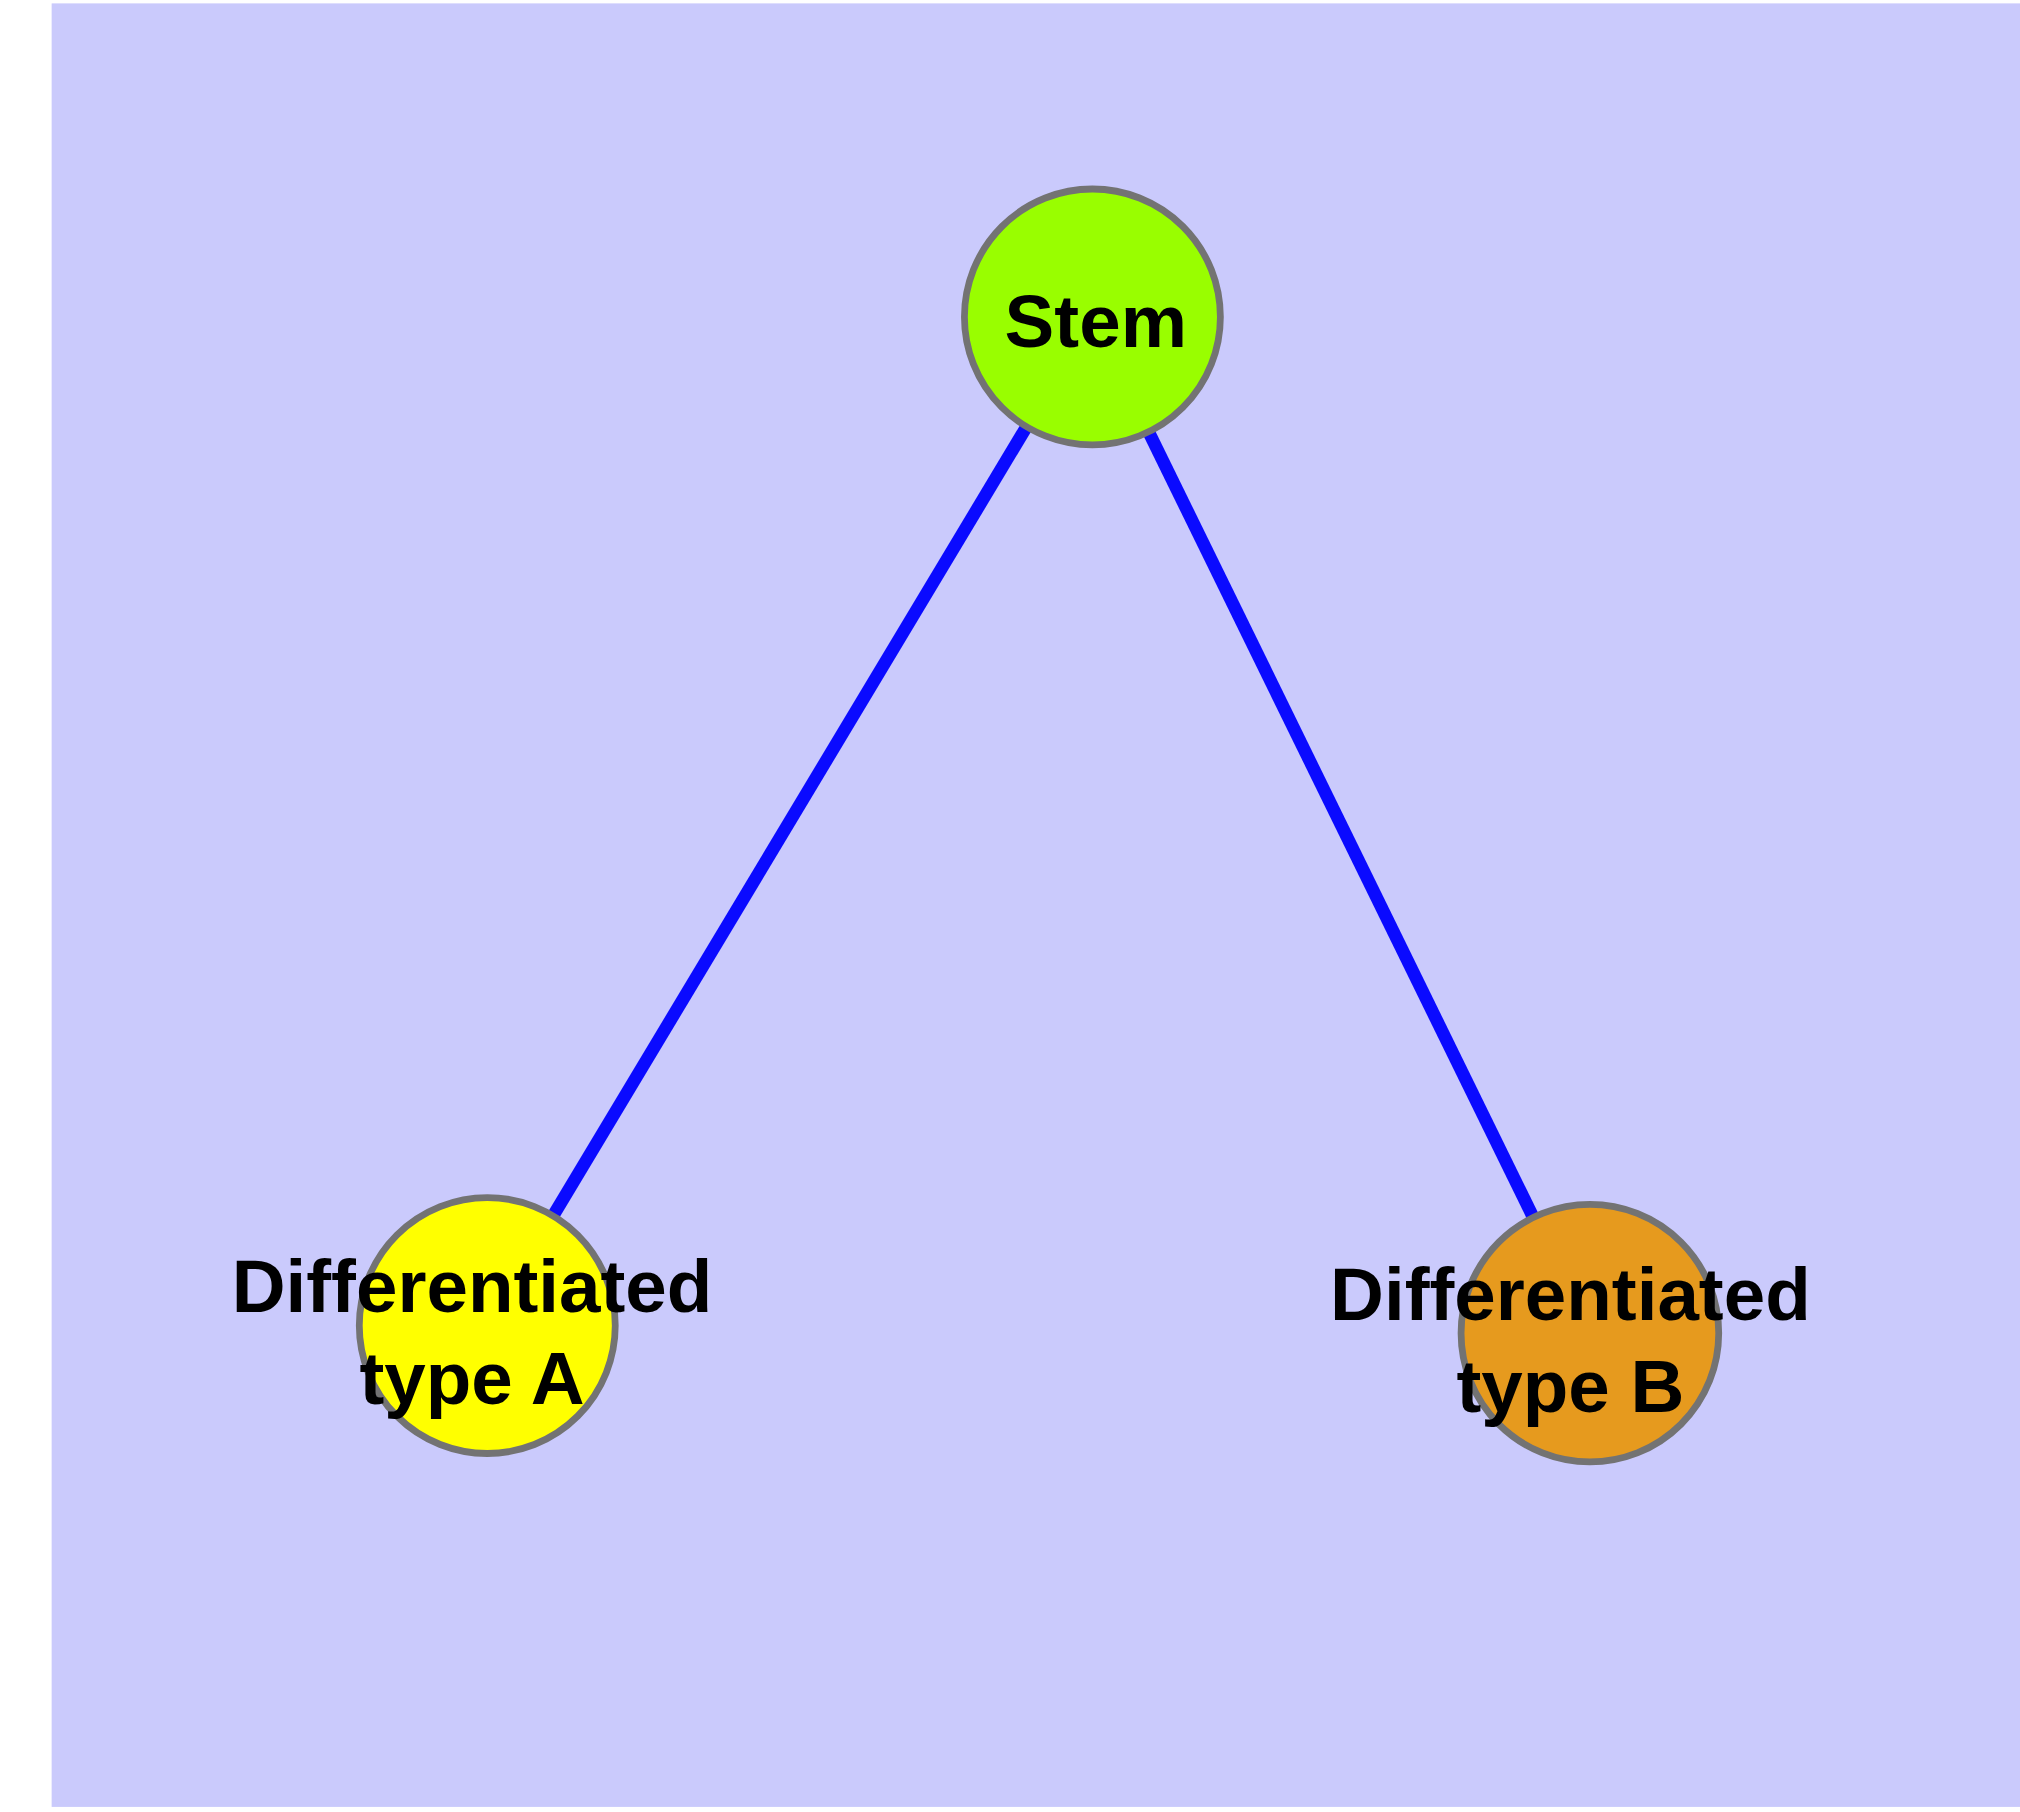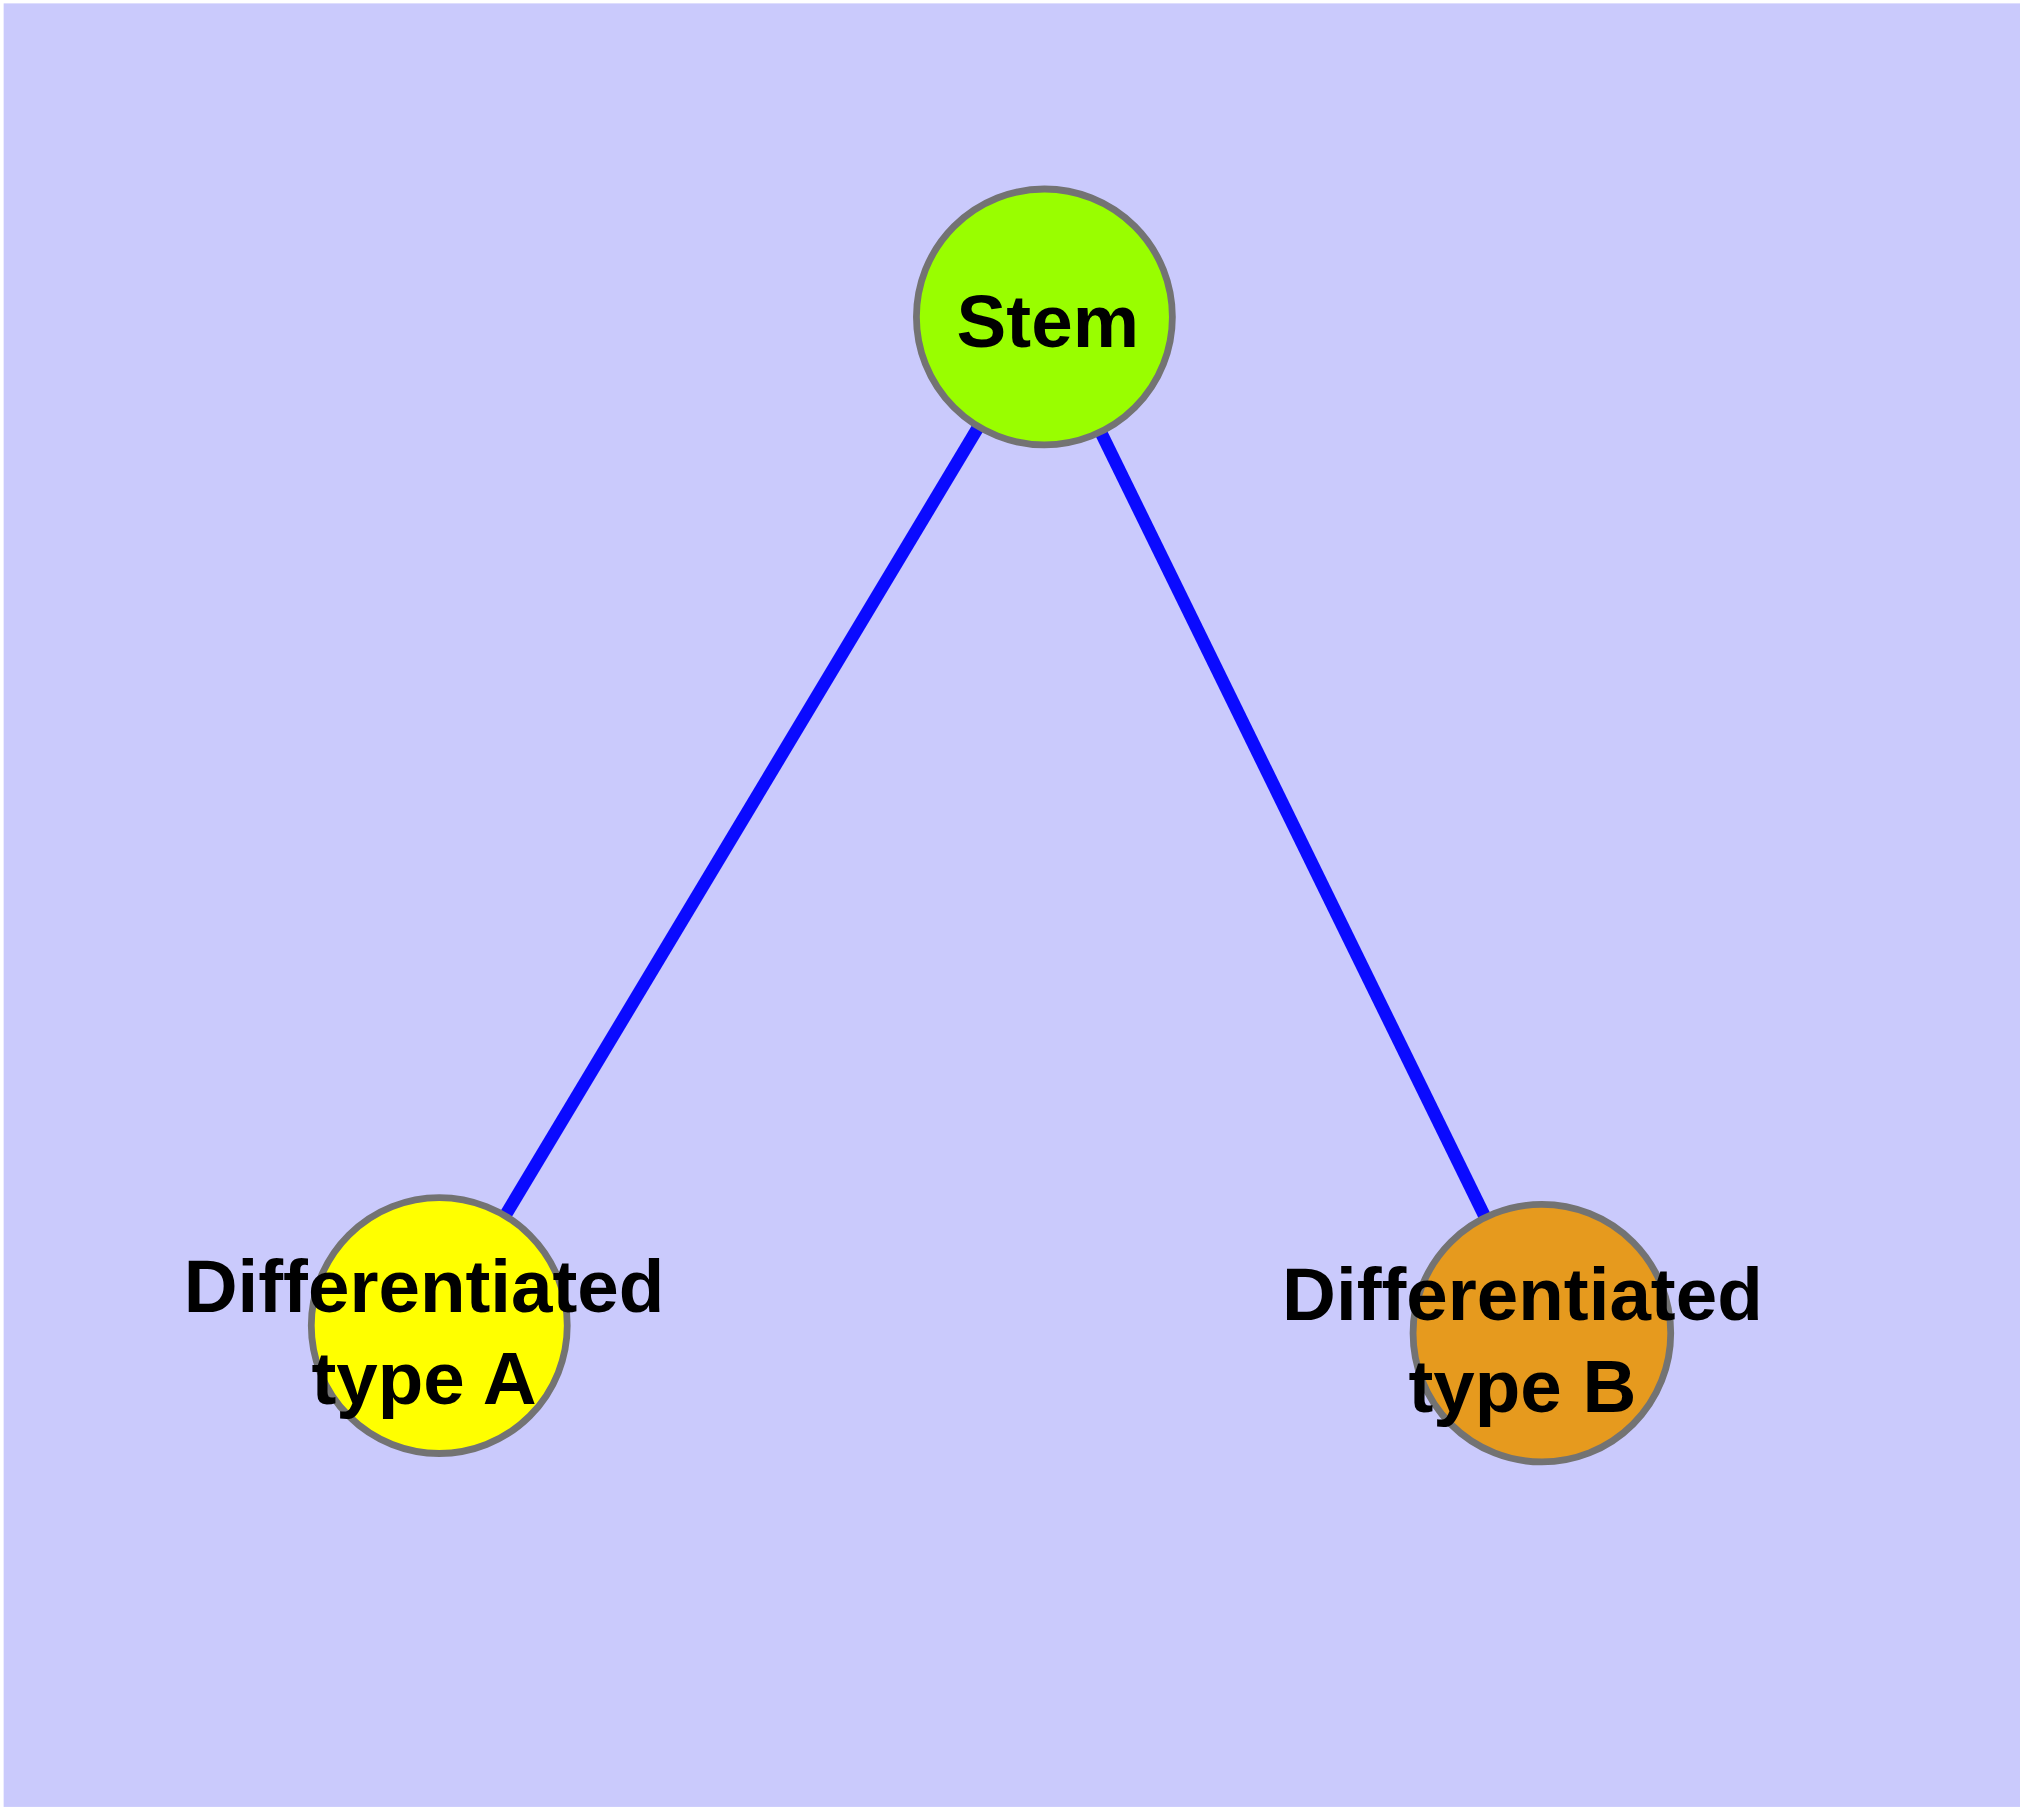--- a/index.html
+++ b/index.html
@@ -7,20 +7,21 @@
     padding: 0;
     background: #ffffff;
     width: 2021px;
     height: 1812px;
     overflow: hidden;
   }
   .stage {
     position: relative;
     width: 1940px;
     height: 1812px;
+    padding-left: 48px;
   }
   svg {
     display: block;
     width: 2021px;
     height: 1812px;
   }
   .edge {
     stroke-width: 15;
     stroke-linecap: butt;
     fill: none;

